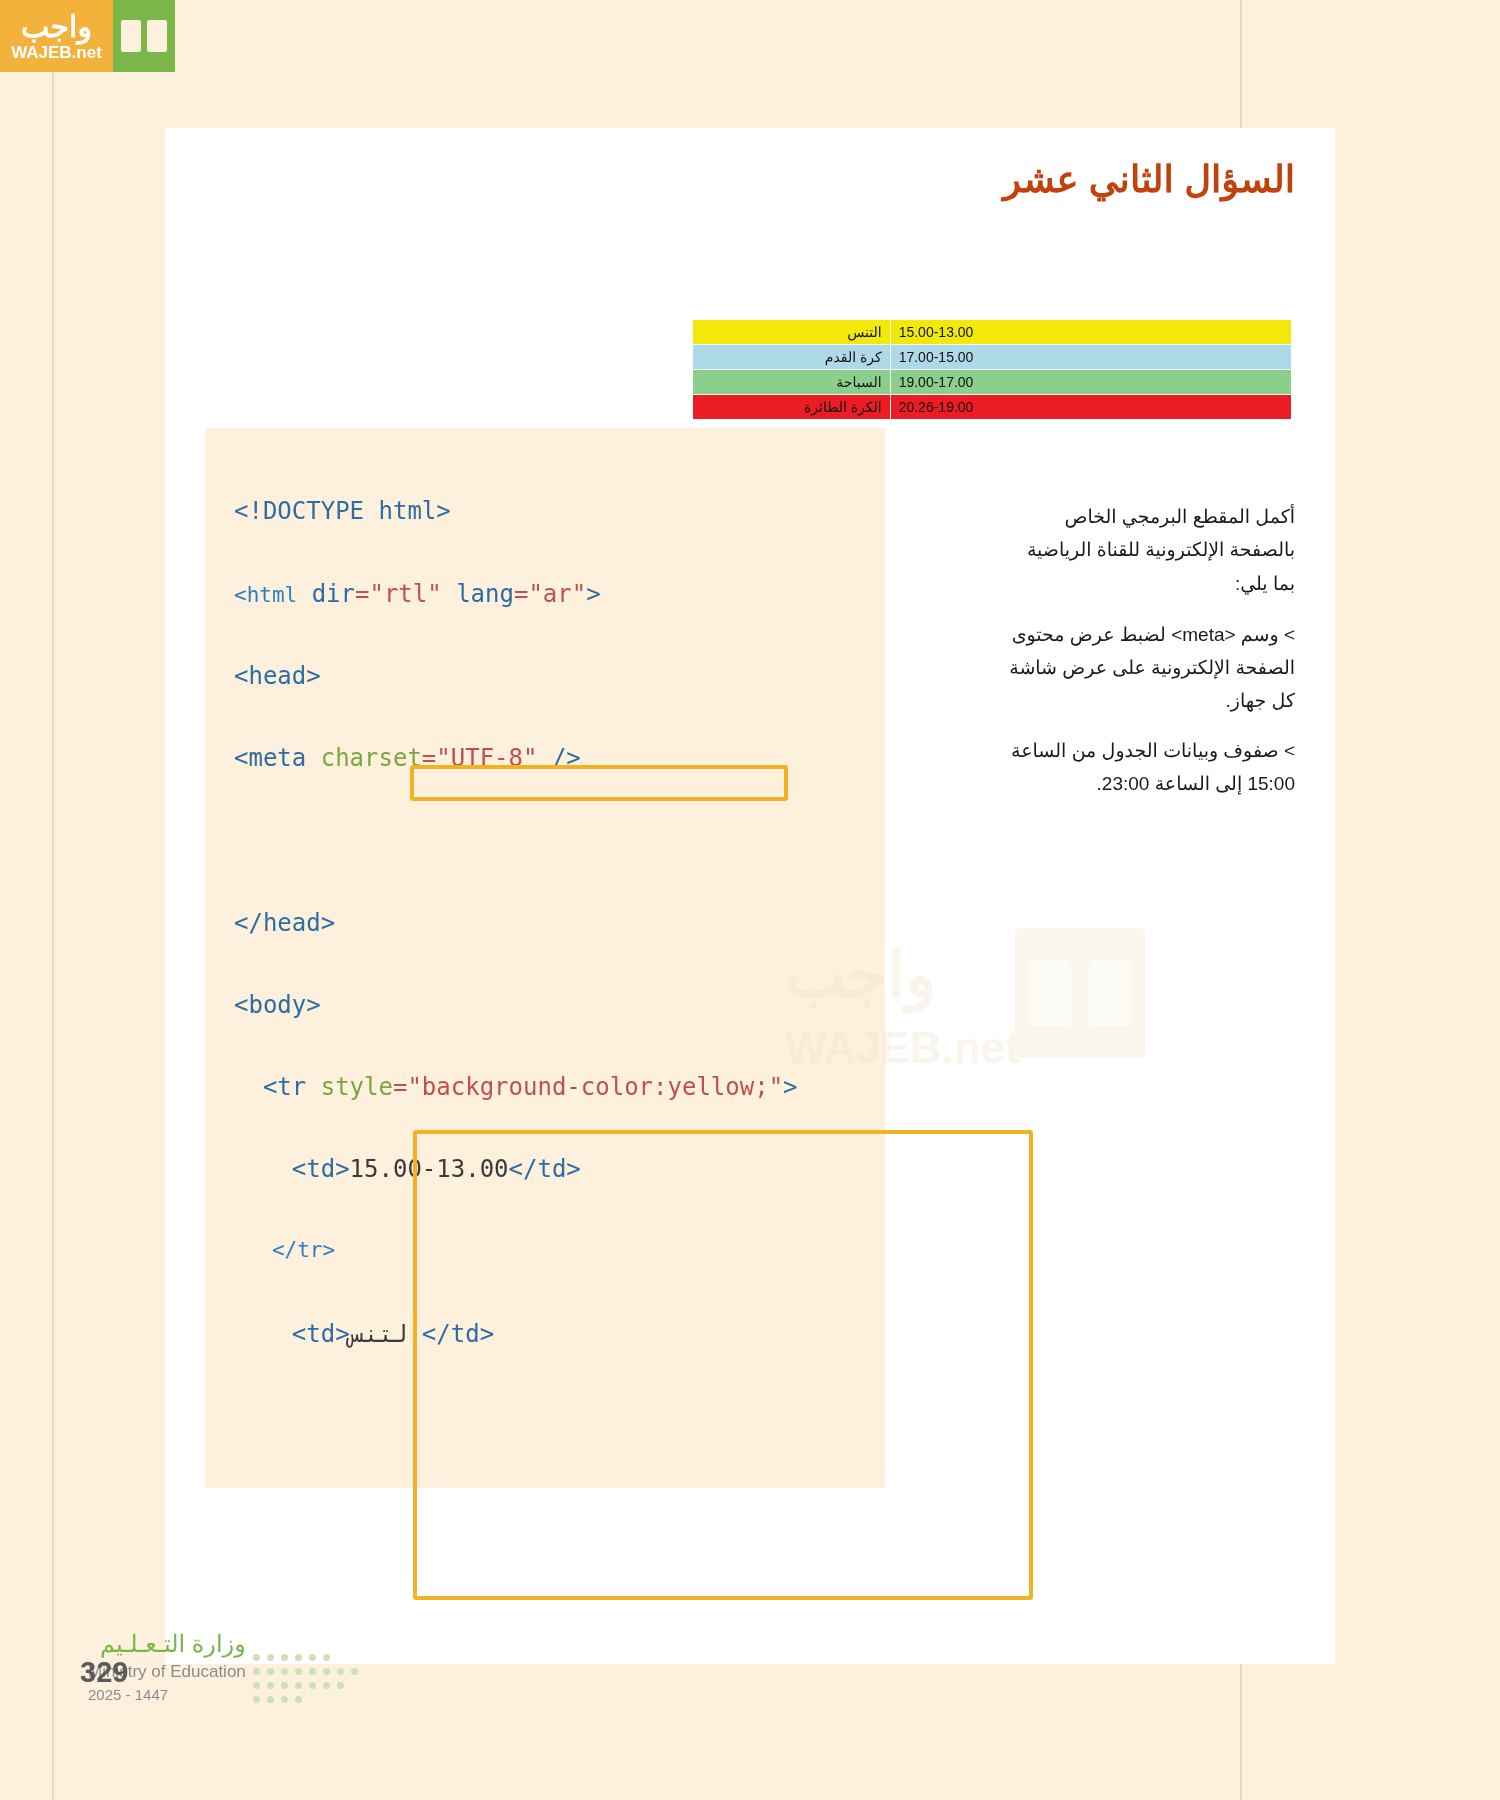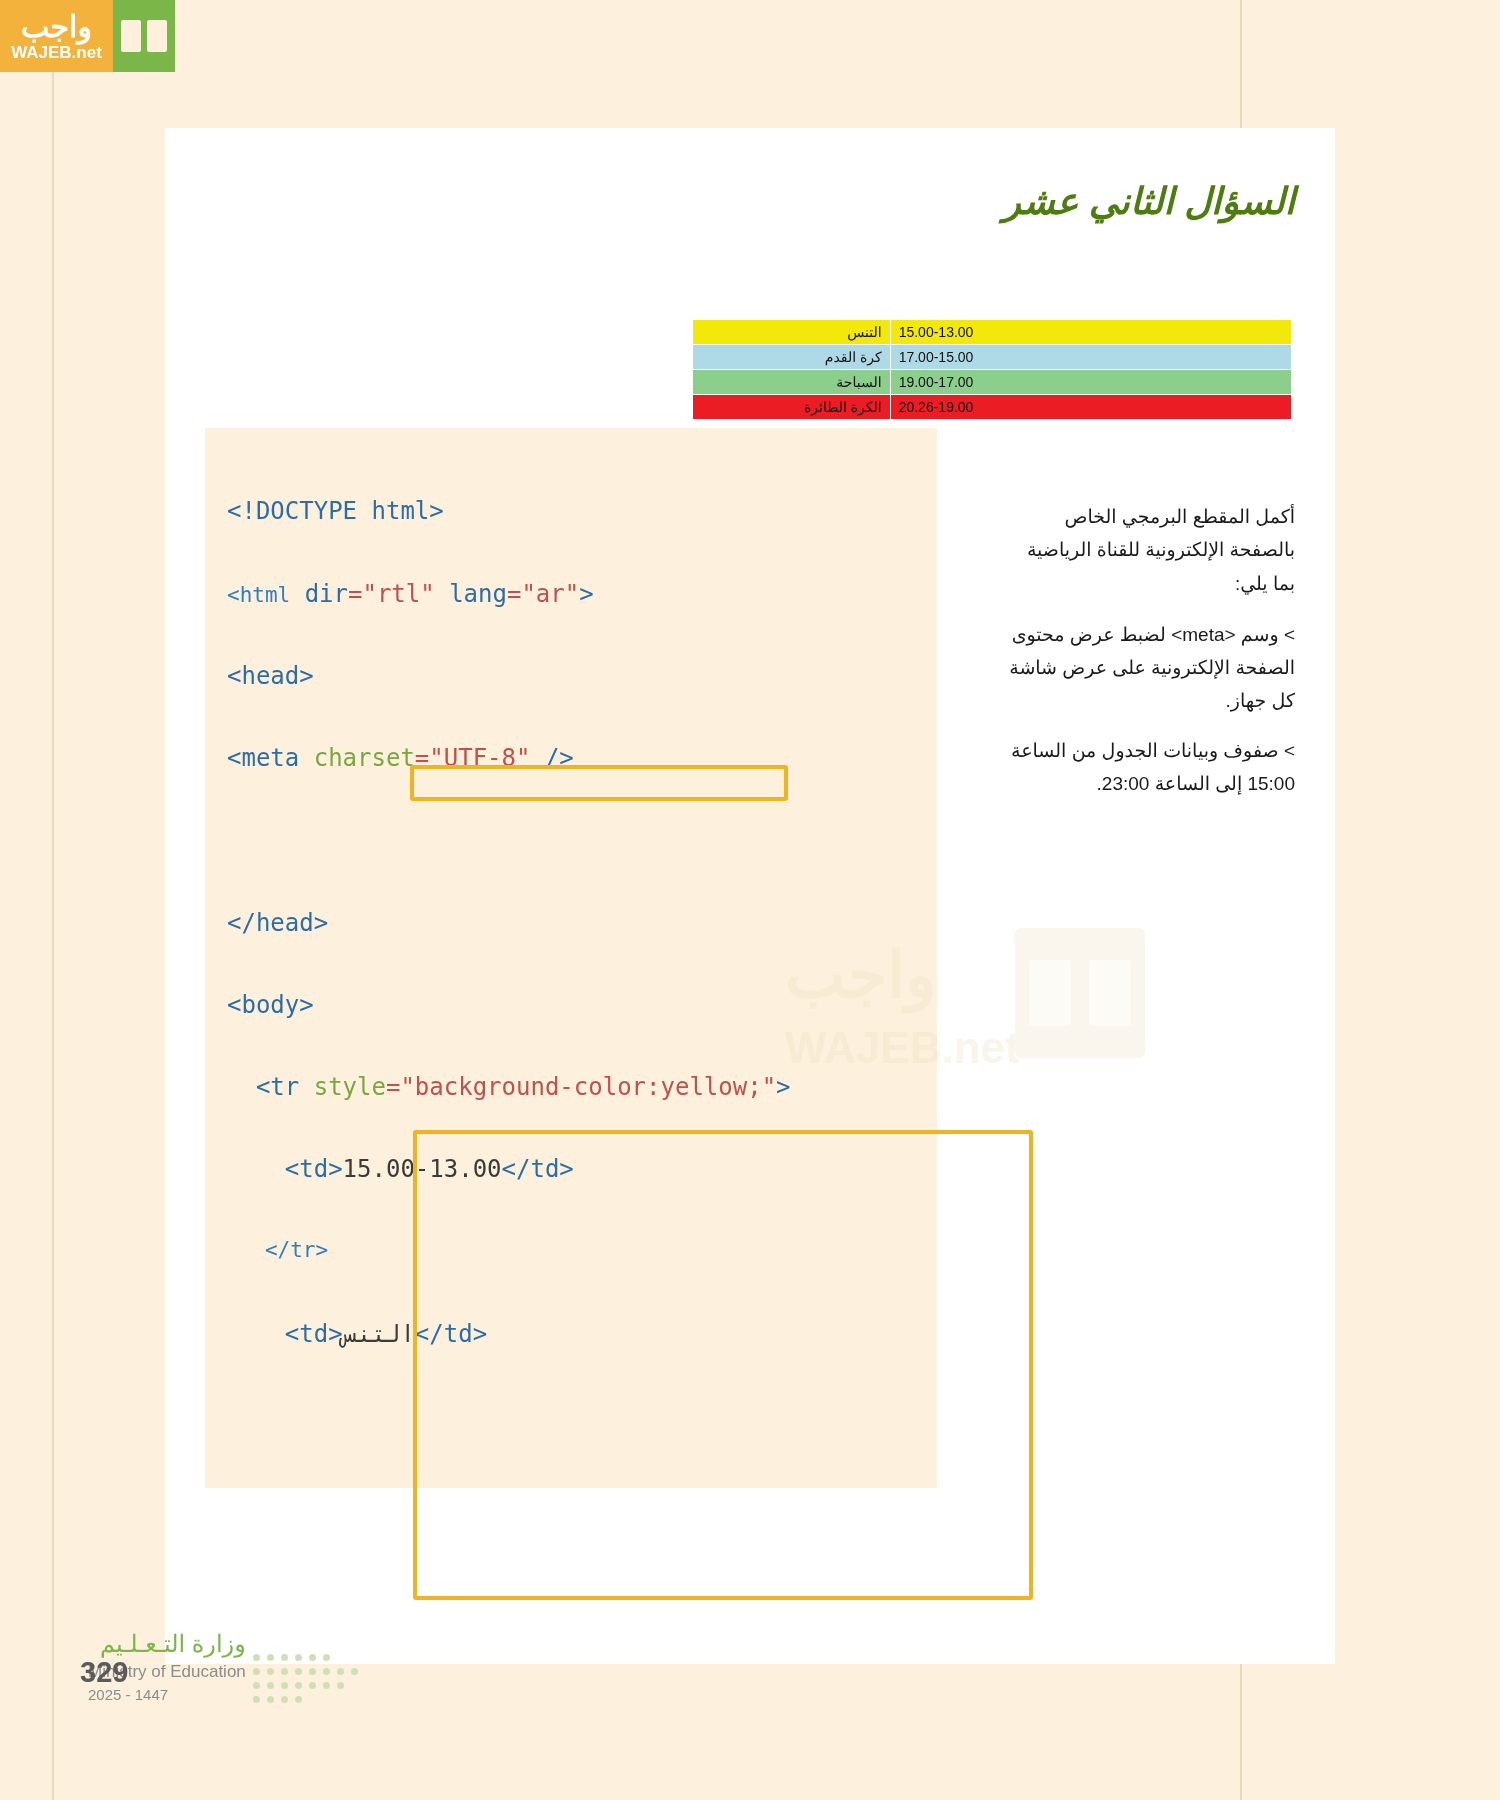--- a/index.html
+++ b/index.html
@@ -97,27 +97,26 @@
     top: 128px;
     width: 1170px;
     height: 1536px;
     background: #ffffff;
   }
 
   
   .q-title {
     position: absolute;
     right: 40px;
-    top: 52px;
+    top: 30px;
     font-size: 37px;
     font-weight: bold;
-    color: #4d7c0f;
+    color: #c2410c;
     direction: rtl;
     white-space: nowrap;
-    font-style: italic;
   }
 
   .q-intro {
     position: absolute;
     right: 40px;
     top: 118px;
     width: 920px;
     text-align: right;
     direction: rtl;
     font-size: 20px;
@@ -157,24 +156,24 @@
     line-height: 1.75;
   }
   .instructions p { margin: 0 0 18px 0; }
   .instructions p.bullet { margin-bottom: 16px; }
 
   
   .code-panel {
     position: absolute;
     left: 40px;
     top: 300px;
-    width: 732px;
+    width: 680px;
     height: 1060px;
     background: #fdf0dc;
-    padding: 22px 22px;
+    padding: 22px 29px;
     box-sizing: border-box;
     font-family: "DejaVu Sans Mono", monospace;
     font-size: 24px;
     line-height: 1.72;
     color: #2e6ca4;
     white-space: pre;
   }
   .code-line { display: block; height: 41px; }
   .ln-tag-sm { color: #2e7fc1; font-size: 21px; }
   .ln-attr { color: #7aa63f; }

